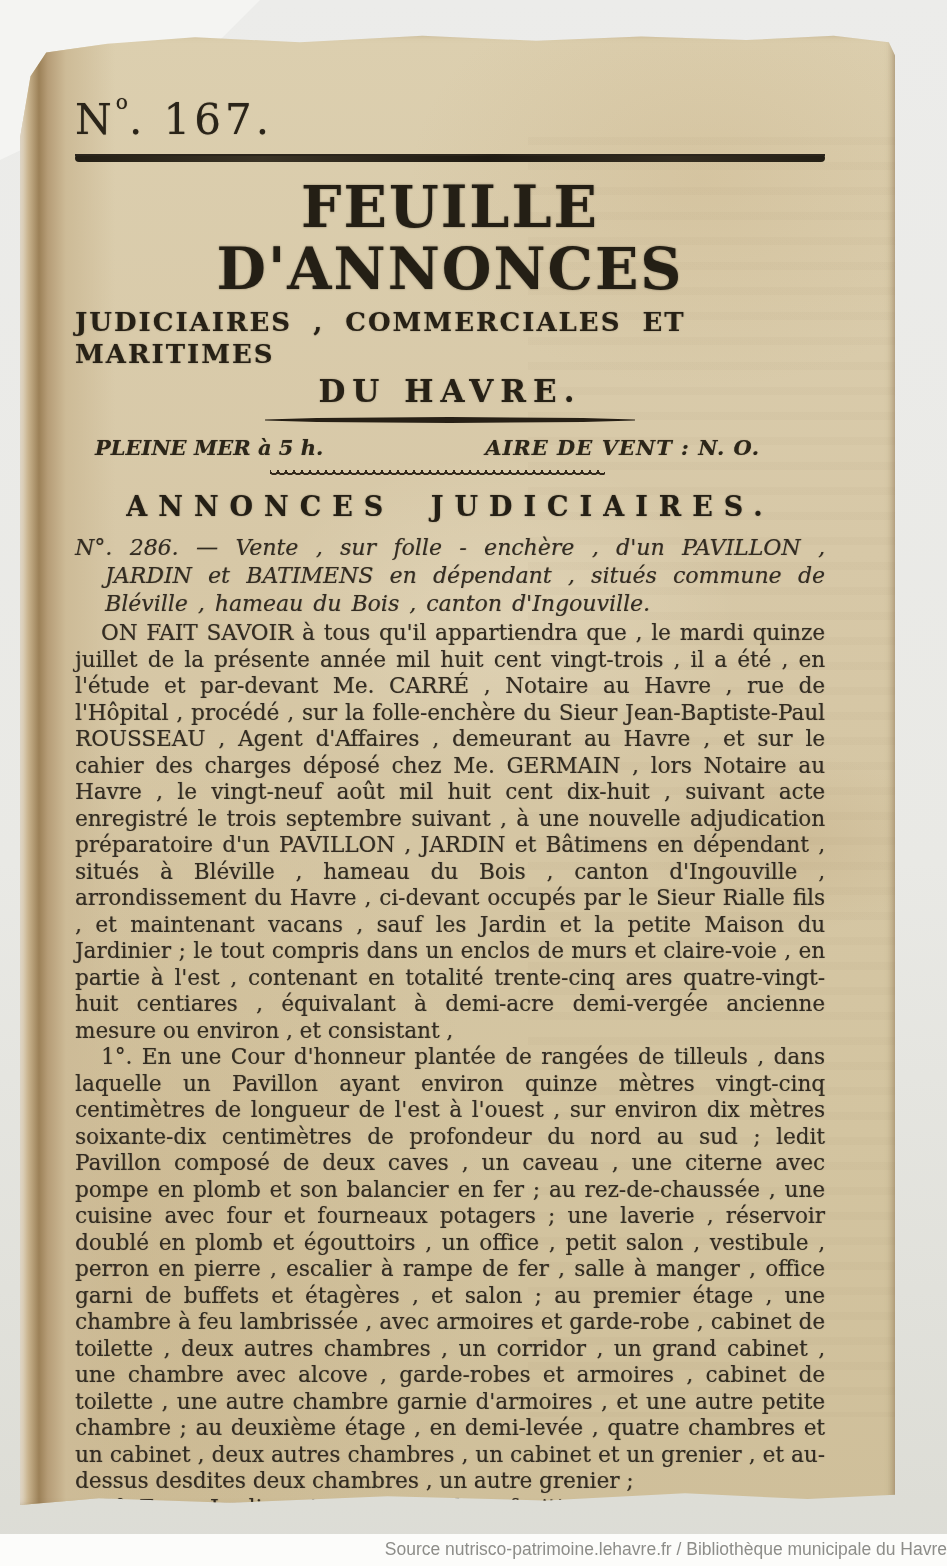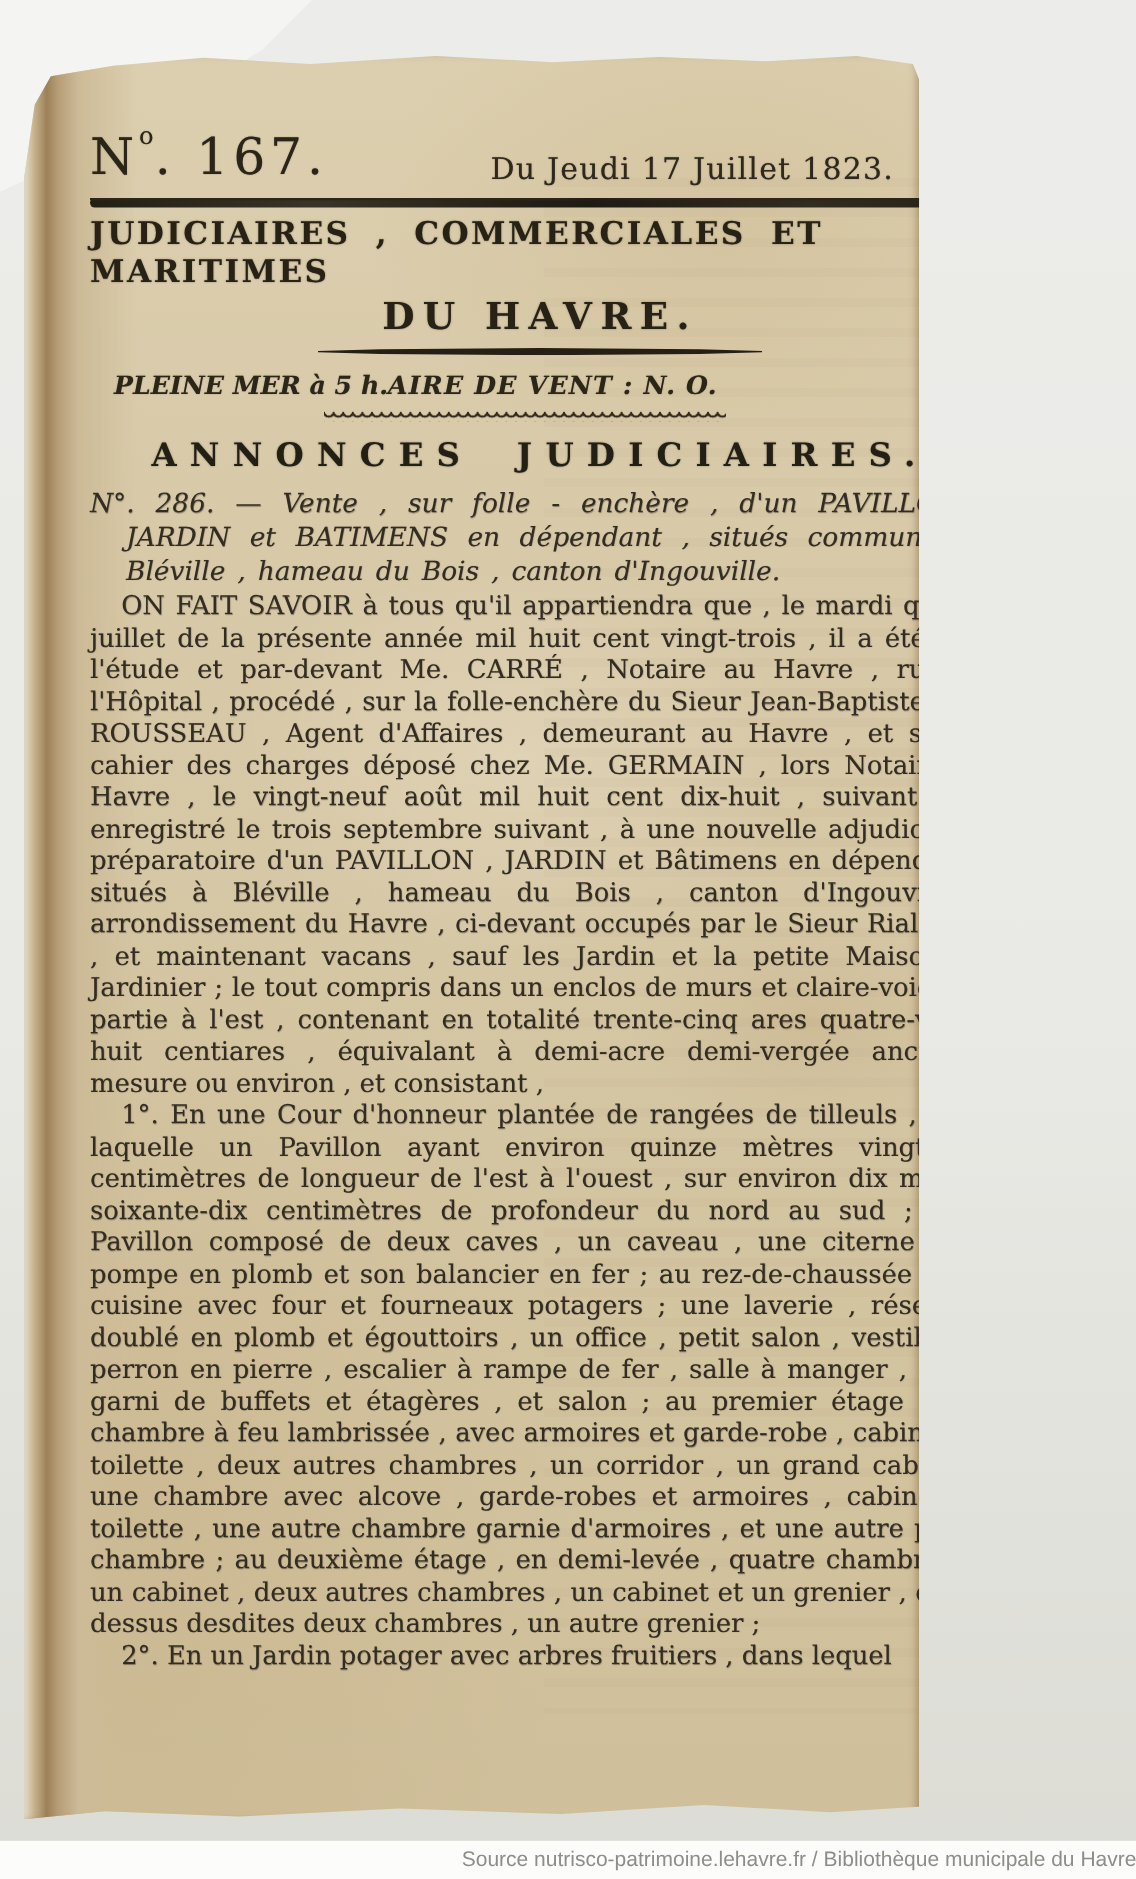--- a/index.html
+++ b/index.html
@@ -9,21 +9,21 @@
     overflow:hidden;font-family:"DejaVu Serif", serif;
   }
   
   .white-corner{
     position:absolute;left:0;top:0;width:300px;height:170px;background:#f4f4f2;
     clip-path:polygon(0 0,260px 0,218px 42px,140px 88px,92px 112px,38px 142px,0 160px);
     filter:drop-shadow(0 2px 2px rgba(0,0,0,.08));
   }
   
   .paper{
-    position:absolute;left:20px;top:43px;width:746px;height:1473px;
+    position:absolute;left:20px;top:32px;width:875px;height:1473px;
     background:
       linear-gradient(90deg,#eae3d5 0px,#c9b48f 8px,#9c8158 19px,#b69d77 28px,#cdbb97 46px,rgba(215,200,167,0) 95px),
       radial-gradient(420px 300px at 78% 10%, rgba(190,160,110,.20), transparent 70%),
       radial-gradient(520px 700px at 12% 82%, rgba(172,138,88,.16), transparent 72%),
       radial-gradient(340px 240px at 55% 40%, rgba(255,250,235,.22), transparent 70%),
       radial-gradient(200px 120px at 88% 55%, rgba(165,130,80,.15), transparent 75%),
       linear-gradient(180deg,#dccfaf 0,#d7c8a7 35%,#d3c4a0 75%,#cfbf9a 100%);
     clip-path:polygon(0% 7.2%,1.2% 3%,3% 1.4%,10% .8%,20% .35%,32% .7%,46% .25%,59% .6%,71% .3%,83% .55%,93% .25%,99.3% .7%,100% 1.6%,
       100% 99.3%,90% 99.6%,76% 99.2%,60% 99.7%,42% 99.4%,24% 99.85%,9% 99.55%,0% 100%);
     box-shadow:inset -4px 0 8px -3px rgba(120,95,60,.55), inset 0 4px 8px -3px rgba(120,95,60,.35);
@@ -47,21 +47,21 @@
 
   .masthead-title{margin:14px 0 0;text-align:center;font-size:57px;font-weight:bold;line-height:62px;
     letter-spacing:2px;color:#241f15;text-shadow:0 0 2px rgba(45,38,25,.55);}
   .masthead-sub{margin:6px 0 0;text-align:left;font-size:26px;font-weight:bold;line-height:32px;
     letter-spacing:2px;word-spacing:10px;color:#272116;text-shadow:0 0 1.5px rgba(45,38,25,.5);}
   .masthead-place{margin:3px 0 0;text-align:center;font-size:31px;font-weight:bold;line-height:36px;
     letter-spacing:7px;color:#272116;text-shadow:0 0 1.5px rgba(45,38,25,.5);}
   .rule-taper{margin:8px auto 0;width:370px;height:6px;background:#261f15;
     clip-path:polygon(0 42%,14% 18%,50% 0,86% 18%,100% 42%,100% 58%,86% 82%,50% 100%,14% 82%,0 58%);}
 
-  .info-row{display:flex;justify-content:flex-start;margin-top:12px;padding:0 65px 0 20px;
+  .info-row{display:flex;justify-content:space-between;margin-top:12px;padding:0 65px 0 20px;
     font-style:italic;font-weight:bold;font-size:21px;color:#2c2619;text-shadow:0 0 1px rgba(45,38,25,.5);}
   .info-row .wind{letter-spacing:1px;}
 
   .wavy{margin:10px 0 0 195px;width:335px;height:8px;
     background-image:radial-gradient(circle at 4px 0px, transparent 3.1px, #33291b 3.2px, #33291b 5px, transparent 5.3px);
     background-size:8px 8px;background-repeat:repeat-x;}
 
   .section-heading{margin:12px 0 0;text-align:center;font-size:27px;font-weight:bold;line-height:34px;
     letter-spacing:11px;word-spacing:16px;color:#241f15;text-shadow:0 0 1.5px rgba(45,38,25,.55);}
 
@@ -82,25 +82,25 @@
 
   <div class="white-corner"></div>
 
   <div class="paper">
     <div class="bleed"></div>
 
     <div class="content">
 
       <div class="issue-row">
         <div class="issue"><span>N</span><sup>o</sup><span>. 167.</span></div>
-        <div class="date">Du Jeudi 17 Juillet 1823.</div>
       </div>
 
       <div class="rule-thick"></div>
 
+      <h1 class="masthead-title">FEUILLE D'ANNONCES</h1>
       <h2 class="masthead-sub">JUDICIAIRES , COMMERCIALES ET MARITIMES</h2>
       <h2 class="masthead-place">DU HAVRE.</h2>
 
       <div class="rule-taper"></div>
 
       <div class="info-row">
         <span class="tide">PLEINE MER à 5 h.</span>
         <span class="wind">AIRE DE VENT : N. O.</span>
       </div>
 

